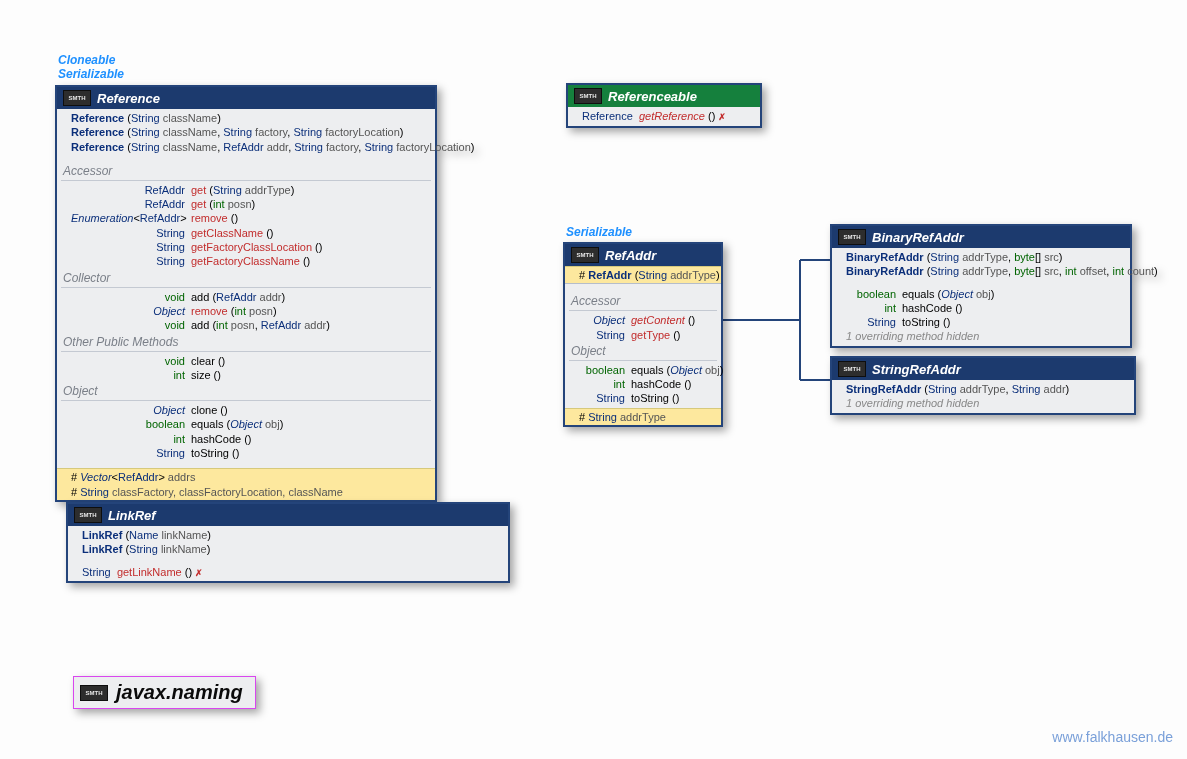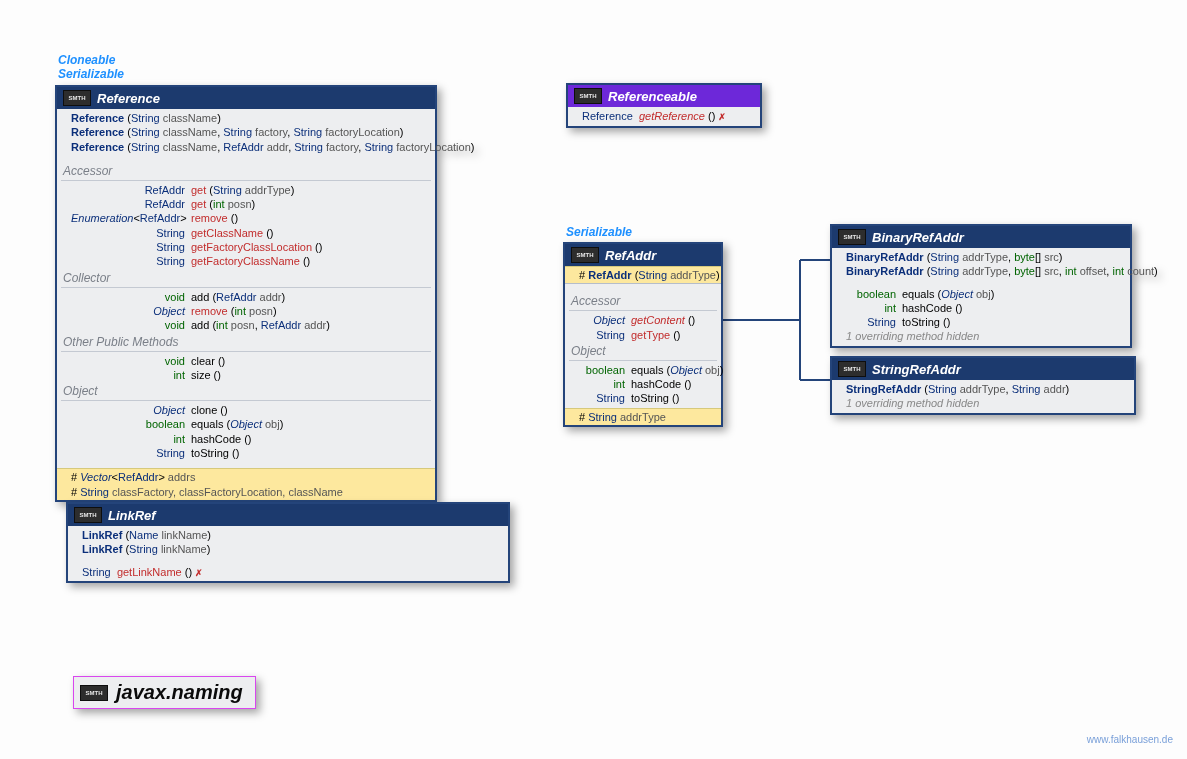--- a/index.html
+++ b/index.html
@@ -55,21 +55,21 @@
     font-weight: bold;
     font-style: normal;
     margin-right: 6px;
     border: 1px solid #0e0e0e;
   }
   .uml-title span.name {
     font-size: 13px;
   }
 
   .iface-title {
-    background: #6d28d9;
+    background: #15803d;
     text-align: right;
   }
   .iface-body {
     background: #fff;
   }
 
   .compartment {
     border-top: 1px solid #b5bdca;
     padding: 2px 4px 2px 4px;
     background: #edeef0;
@@ -136,21 +136,21 @@
   .package-badge .label {
     font-weight: bold;
     font-size: 20px;
     color: #0a0a0a;
   }
 
   .footer-link {
     position: absolute;
     right: 14px;
     bottom: 14px;
-    font-size: 10px;
+    font-size: 14px;
     color: #7aa0d9;
   }
 
   svg.connectors {
     position: absolute;
     left: 0;
     top: 0;
     width: 1187px;
     height: 759px;
     pointer-events: none;

